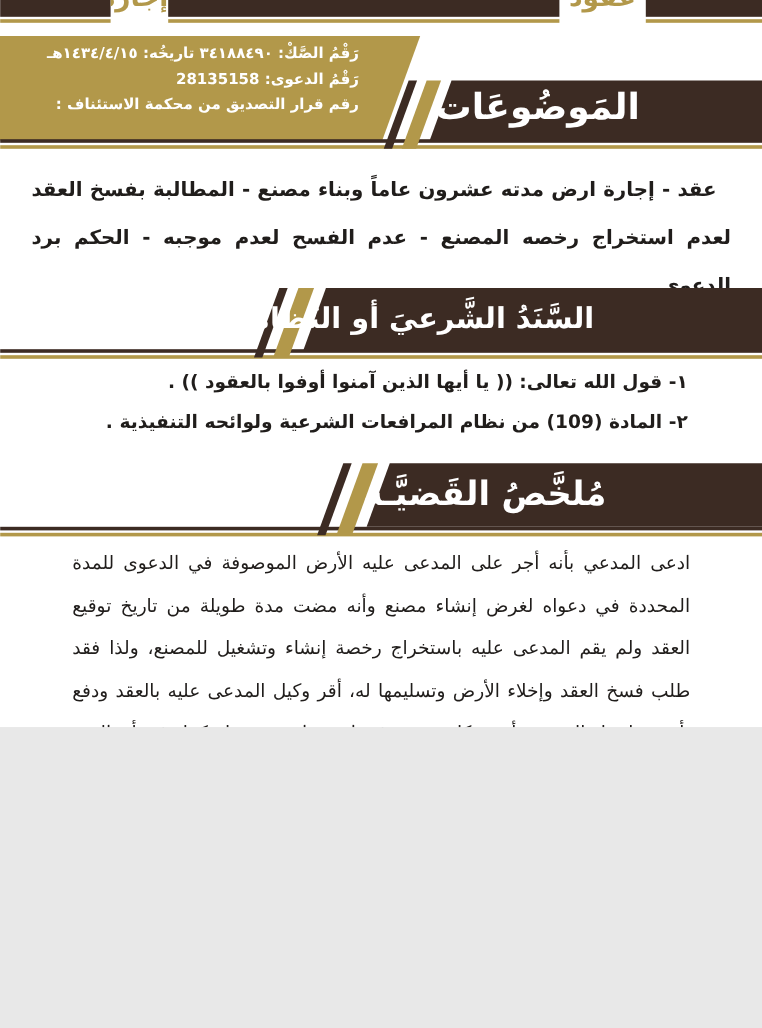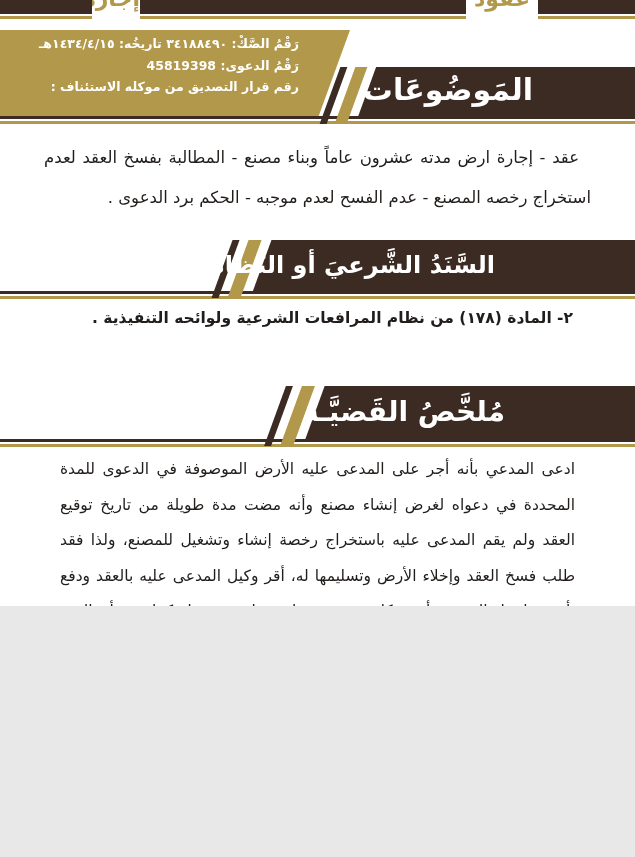--- a/index.html
+++ b/index.html
@@ -62,21 +62,21 @@
   .sect3{top:386px;height:61px;}
   .sect3 .block{left:315px;height:53px;}
   .sect3 .stripe{left:291px;width:13px;height:60px;}
   .sect3 .sliver{left:275px;width:7px;height:60px;}
   .sect3 .rule-dark{top:53px;}
   .sect3 .rule-gold{top:58px;}
   .sect3 .title{top:9px;right:130px;font-size:28px;}
   
   .para{position:absolute;left:0;right:0;margin:0;direction:rtl;color:var(--ink);
         text-align:justify;}
-  .topics-body{top:138px;padding:0 44px;font-size:16.5px;font-weight:normal;
+  .topics-body{top:138px;padding:0 26px;font-size:16.5px;font-weight:bold;
         line-height:40px;text-indent:12px;}
   .basis-list{position:absolute;left:0;right:0;top:301px;padding:0 62px;direction:rtl;}
   .basis-list p{margin:0;font-size:15.5px;font-weight:bold;line-height:34px;
         color:var(--ink);text-align:right;}
   .summary-body{top:452px;padding:0 60px;font-size:15.5px;font-weight:normal;
         line-height:35.5px;}
   
   .fbar{position:absolute;left:0;top:817px;width:365px;height:15px;background:var(--brown);}
   .fyear{position:absolute;left:383px;top:814px;width:34px;color:var(--brown);
         font-size:8px;font-weight:bold;line-height:10px;text-align:left;direction:rtl;}
@@ -97,22 +97,22 @@
   <div class="gap gap1">
     <span class="frag">إجارة</span>
   </div>
   <div class="gap gap2">
     <span class="frag">عقود</span>
   </div>
 
   <div class="casebox-shape"></div>
   <div class="casebox-text">
     <div>رَقْمُ الصَّكْ: ٣٤١٨٨٤٩٠ تاريخُه: ١٤٣٤/٤/١٥هـ</div>
-    <div>رَقْمُ الدعوى: 45819398</div>
-    <div>رقم قرار التصديق من موكله الاستئناف :</div>
+    <div>رَقْمُ الدعوى: 28135158</div>
+    <div>رقم قرار التصديق من محكمة الاستئناف :</div>
   </div>
 
   <div class="sect sect1">
     <div class="rule-dark"></div>
     <div class="rule-gold"></div>
     <div class="sliver"></div>
     <div class="stripe"></div>
     <div class="block"></div>
     <div class="title">المَوضُوعَات</div>
   </div>
@@ -122,21 +122,22 @@
   <div class="sect sect2">
     <div class="rule-dark"></div>
     <div class="rule-gold"></div>
     <div class="sliver"></div>
     <div class="stripe"></div>
     <div class="block"></div>
     <div class="title">السَّنَدُ الشَّرعيَ أو النِّظاميَ</div>
   </div>
 
   <div class="basis-list">
-    <p>٢- المادة (١٧٨) من نظام المرافعات الشرعية ولوائحه التنفيذية .</p>
+    <p>١- قول الله تعالى: (( يا أيها الذين آمنوا أوفوا بالعقود )) .</p>
+    <p>٢- المادة (109) من نظام المرافعات الشرعية ولوائحه التنفيذية .</p>
   </div>
 
   <div class="sect sect3">
     <div class="rule-dark"></div>
     <div class="rule-gold"></div>
     <div class="sliver"></div>
     <div class="stripe"></div>
     <div class="block"></div>
     <div class="title">مُلخَّصُ القَضيَّـة</div>
   </div>

